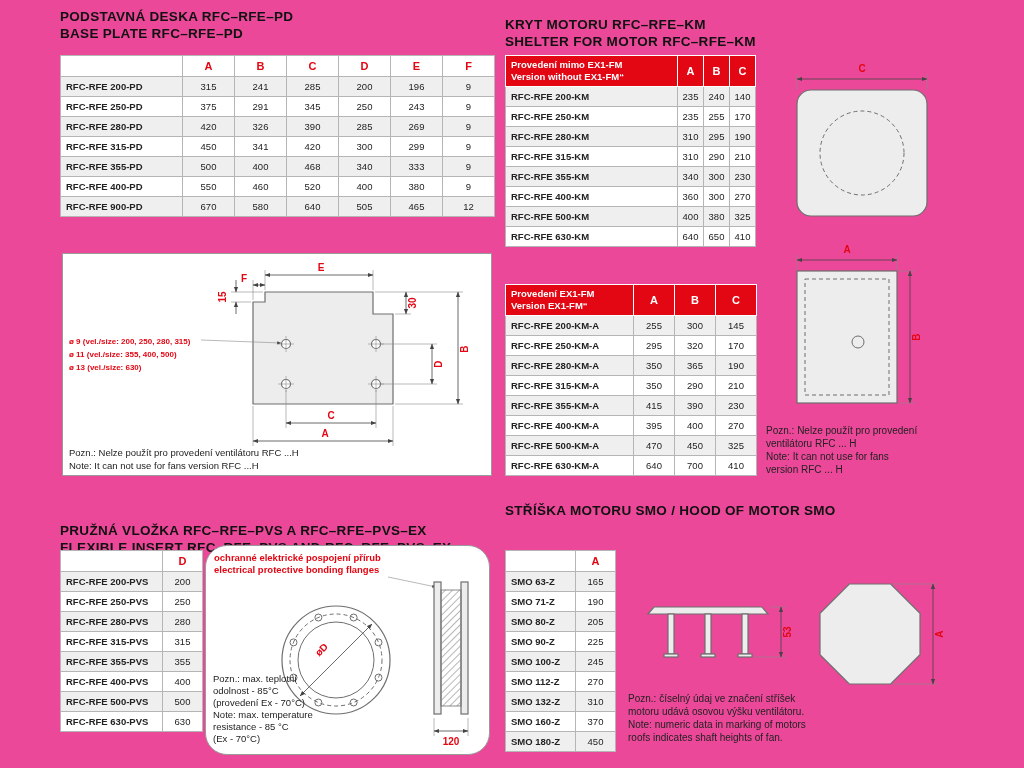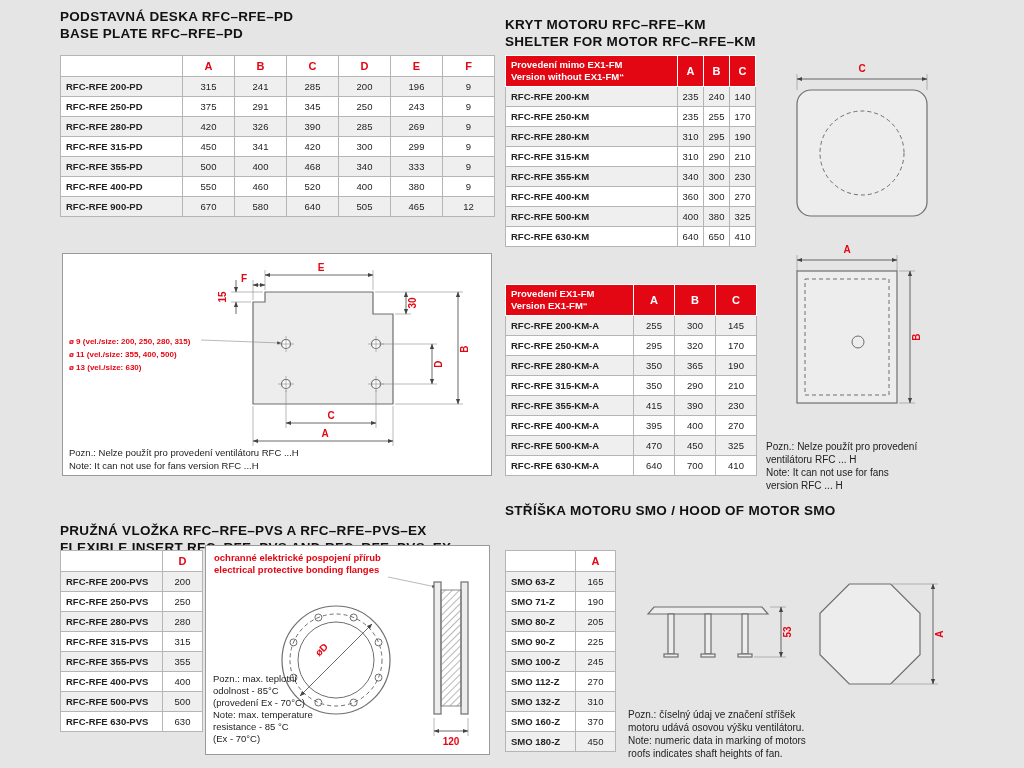--- a/index.html
+++ b/index.html
@@ -1,31 +1,31 @@
 <!DOCTYPE html>
 <html><head>
 <meta charset="utf-8">
 <style>
   :root { --red:#e30613; --line:#b5b5b5; --ink:#1a1a1a; --draw:#6e6e6e; }
   * { margin:0; padding:0; box-sizing:border-box; }
   html,body { background:#fff; }
   body { width:1024px; height:768px; font-family:"Liberation Sans", sans-serif; color:var(--ink); }
-  .page { position:relative; width:1024px; height:768px; background:#e5e5e5; overflow:hidden; }
+  .page { position:relative; width:1024px; height:768px; background:#ec4899; overflow:hidden; }
   .abs { position:absolute; }
   .h1 { font-size:13.5px; font-weight:bold; letter-spacing:0.3px; line-height:17px; color:#111; }
   table.tbl { border-collapse:collapse; table-layout:fixed; font-size:9.5px; }
   .tbl th, .tbl td { border:1px solid var(--line); text-align:center; padding:4px 3px; color:#222; vertical-align:middle; }
   .tbl thead th { color:var(--red); font-weight:bold; font-size:11px; background:#fff; }
   .tbl td.rowname { text-align:left; font-weight:bold; padding-left:5px; white-space:nowrap; }
   .tbl tbody tr:nth-of-type(odd)  { background:#efefef; }
   .tbl tbody tr:nth-of-type(even) { background:#ffffff; }
   .redhead th { background:var(--red) !important; color:#fff !important; border-color:#fff; font-size:10.5px; }
   .redhead th.kmtitle { text-align:left; font-size:9.5px; line-height:12px; padding:3px 5px; }
   .drawbox { border:1px solid #9a9a9a; background:#fff; }
-  .note { font-size:10px; line-height:13px; color:#222;margin-top:16px; }
+  .note { font-size:10px; line-height:13px; color:#222; }
   
   .oline  { fill:#ededed; stroke:var(--draw); stroke-width:1.2; }
   .wline  { fill:#ffffff; stroke:var(--draw); stroke-width:1.2; }
   .thin   { fill:none; stroke:var(--draw); stroke-width:1; }
   .dash   { stroke-dasharray:4 3; }
   .dim    { stroke:#444; stroke-width:0.8; fill:none; }
   .ext    { stroke:#8a8a8a; stroke-width:0.6; fill:none; }
   .dlab   { fill:var(--red); font-weight:bold; font-size:10px; font-family:"Liberation Sans",sans-serif; }
   .callout{ fill:var(--red); font-weight:bold; font-size:8px; font-family:"Liberation Sans",sans-serif; }
   .redtext{ fill:var(--red); font-weight:bold; font-size:9.5px; font-family:"Liberation Sans",sans-serif; }
@@ -465,21 +465,21 @@
           <td>500</td>
         </tr>
 
         <tr>
           <td class="rowname">RFC-RFE 630-PVS</td>
           <td>630</td>
         </tr>
       </tbody>
   </table>
 
-  <div class="abs drawbox" style="left:205px; top:545px; width:285px; height:210px;">
+  <div class="abs drawbox" style="left:205px; top:545px; width:285px; height:210px;border-radius:22px;">
     <svg width="283" height="208">
       <text class="redtext" x="8" y="15">ochranné elektrické pospojení přírub</text>
       <text class="redtext" x="8" y="27">electrical protective bonding flanges</text>
       <line class="ext" x1="182" y1="31" x2="230" y2="41" marker-end="url(#arw)"></line>
 
       <g>
         <circle class="wline" cx="130" cy="114" r="54"></circle>
         <circle class="thin dash" cx="130" cy="114" r="46"></circle>
         <circle class="thin" cx="130" cy="114" r="38"></circle>
         <circle class="thin" cx="172.5" cy="96.4" r="3.5"></circle>

